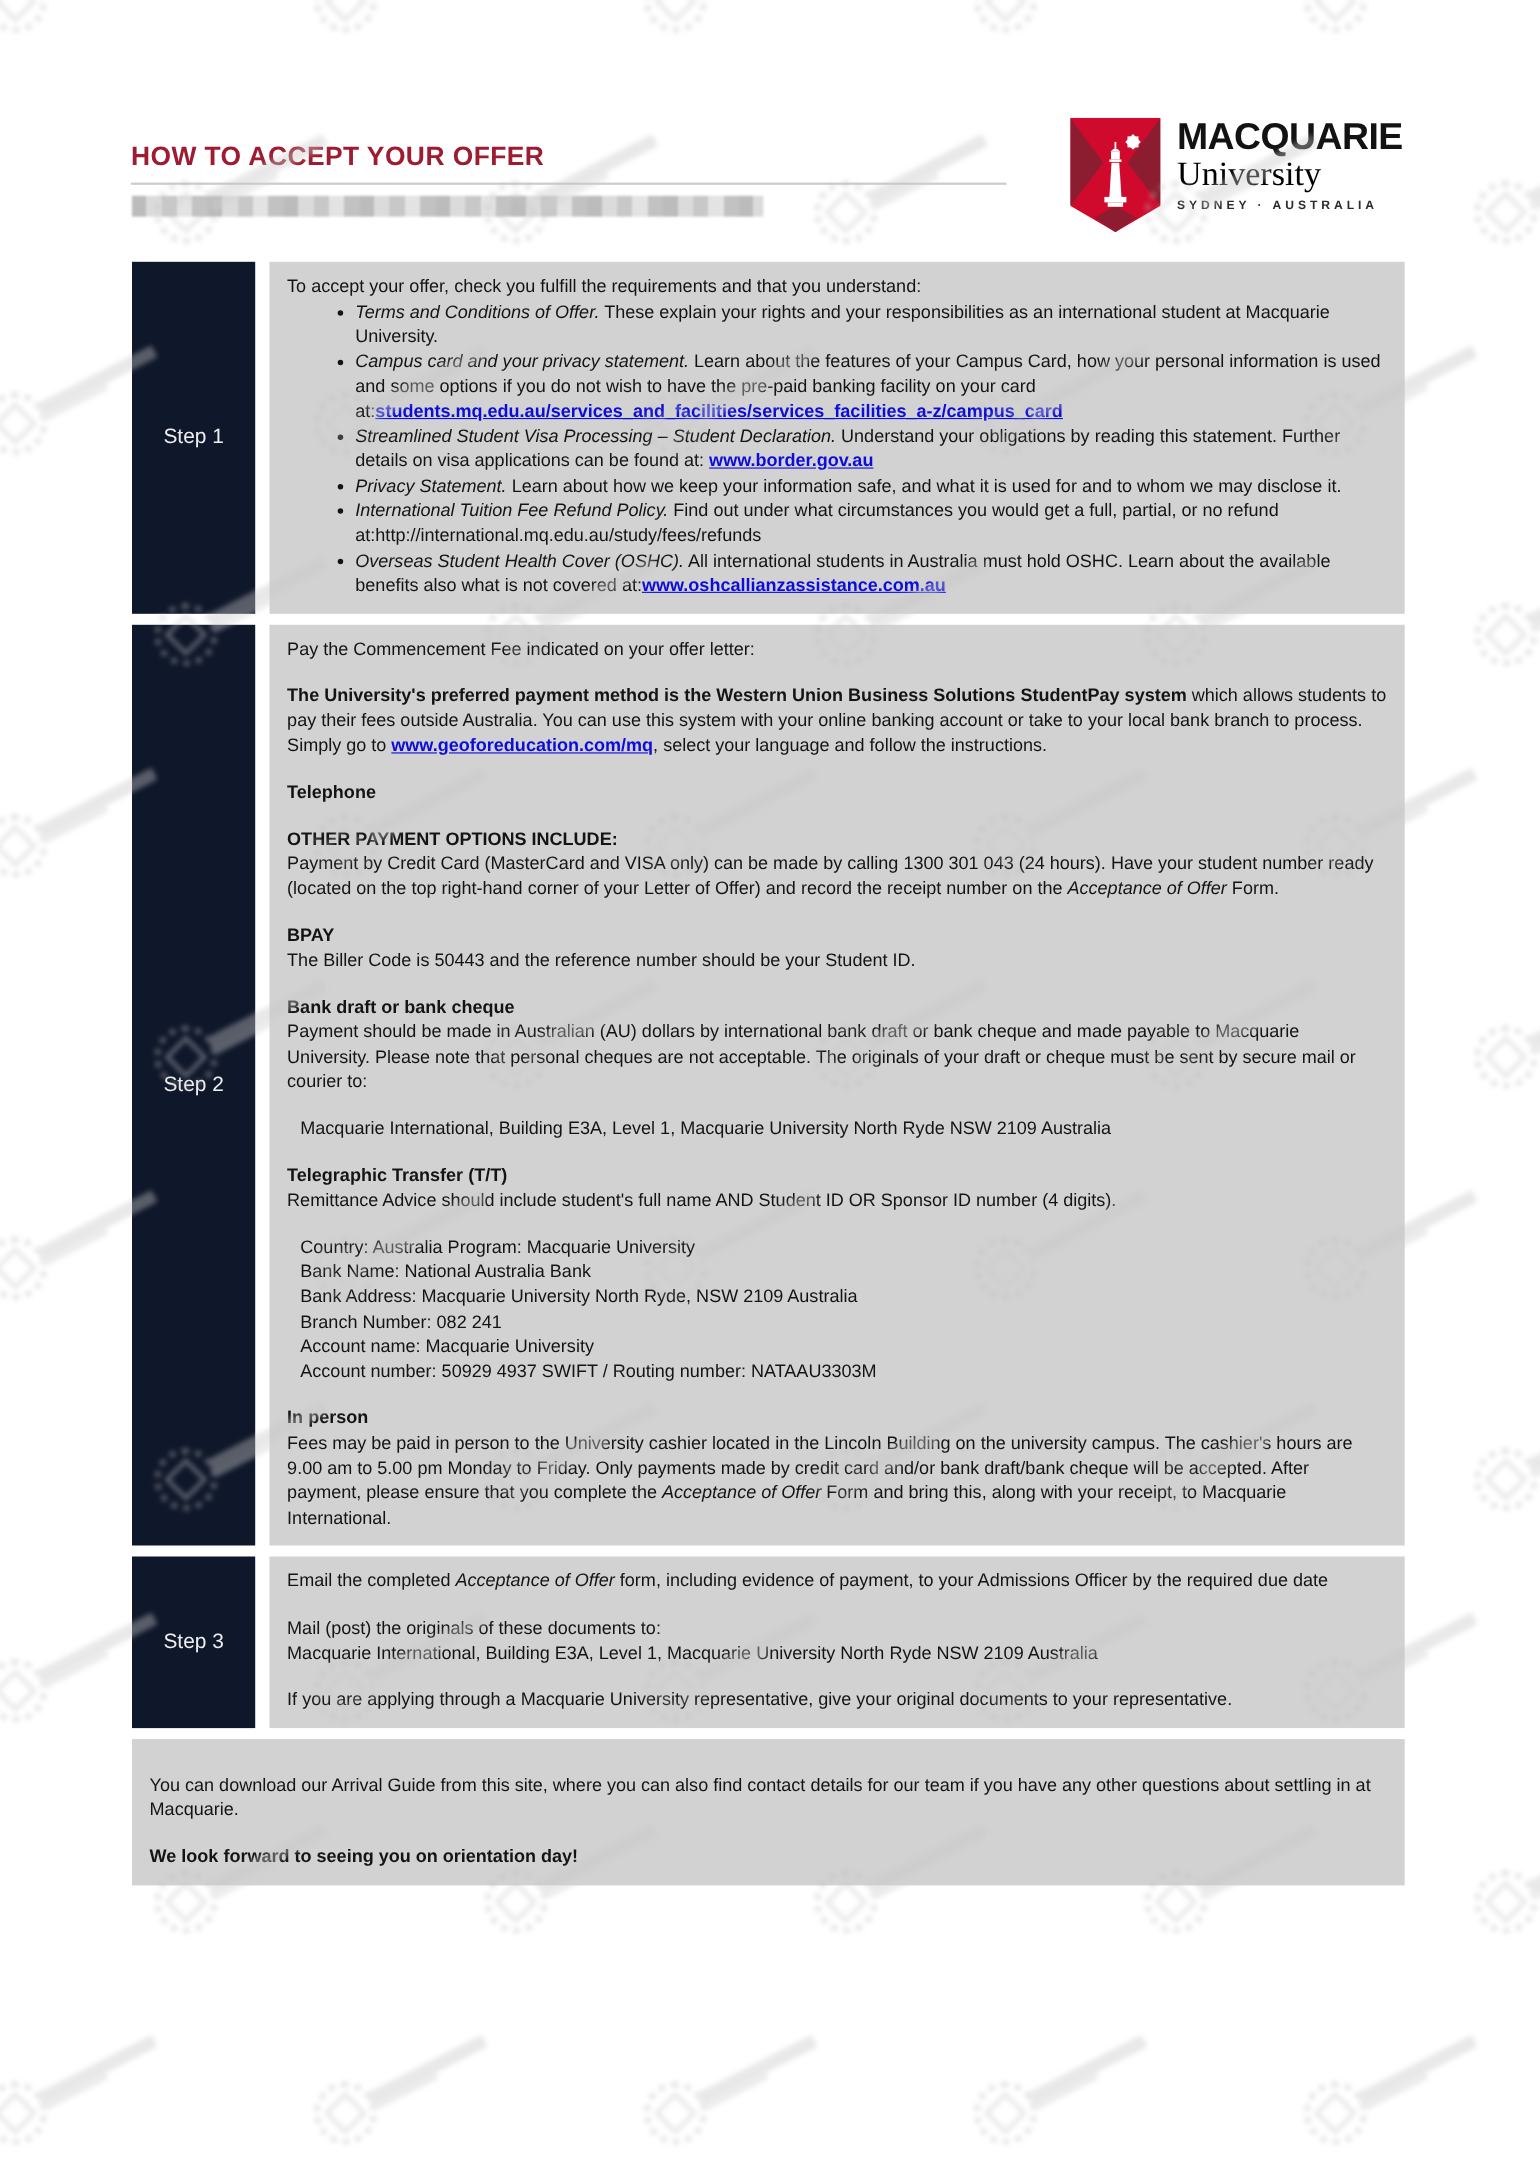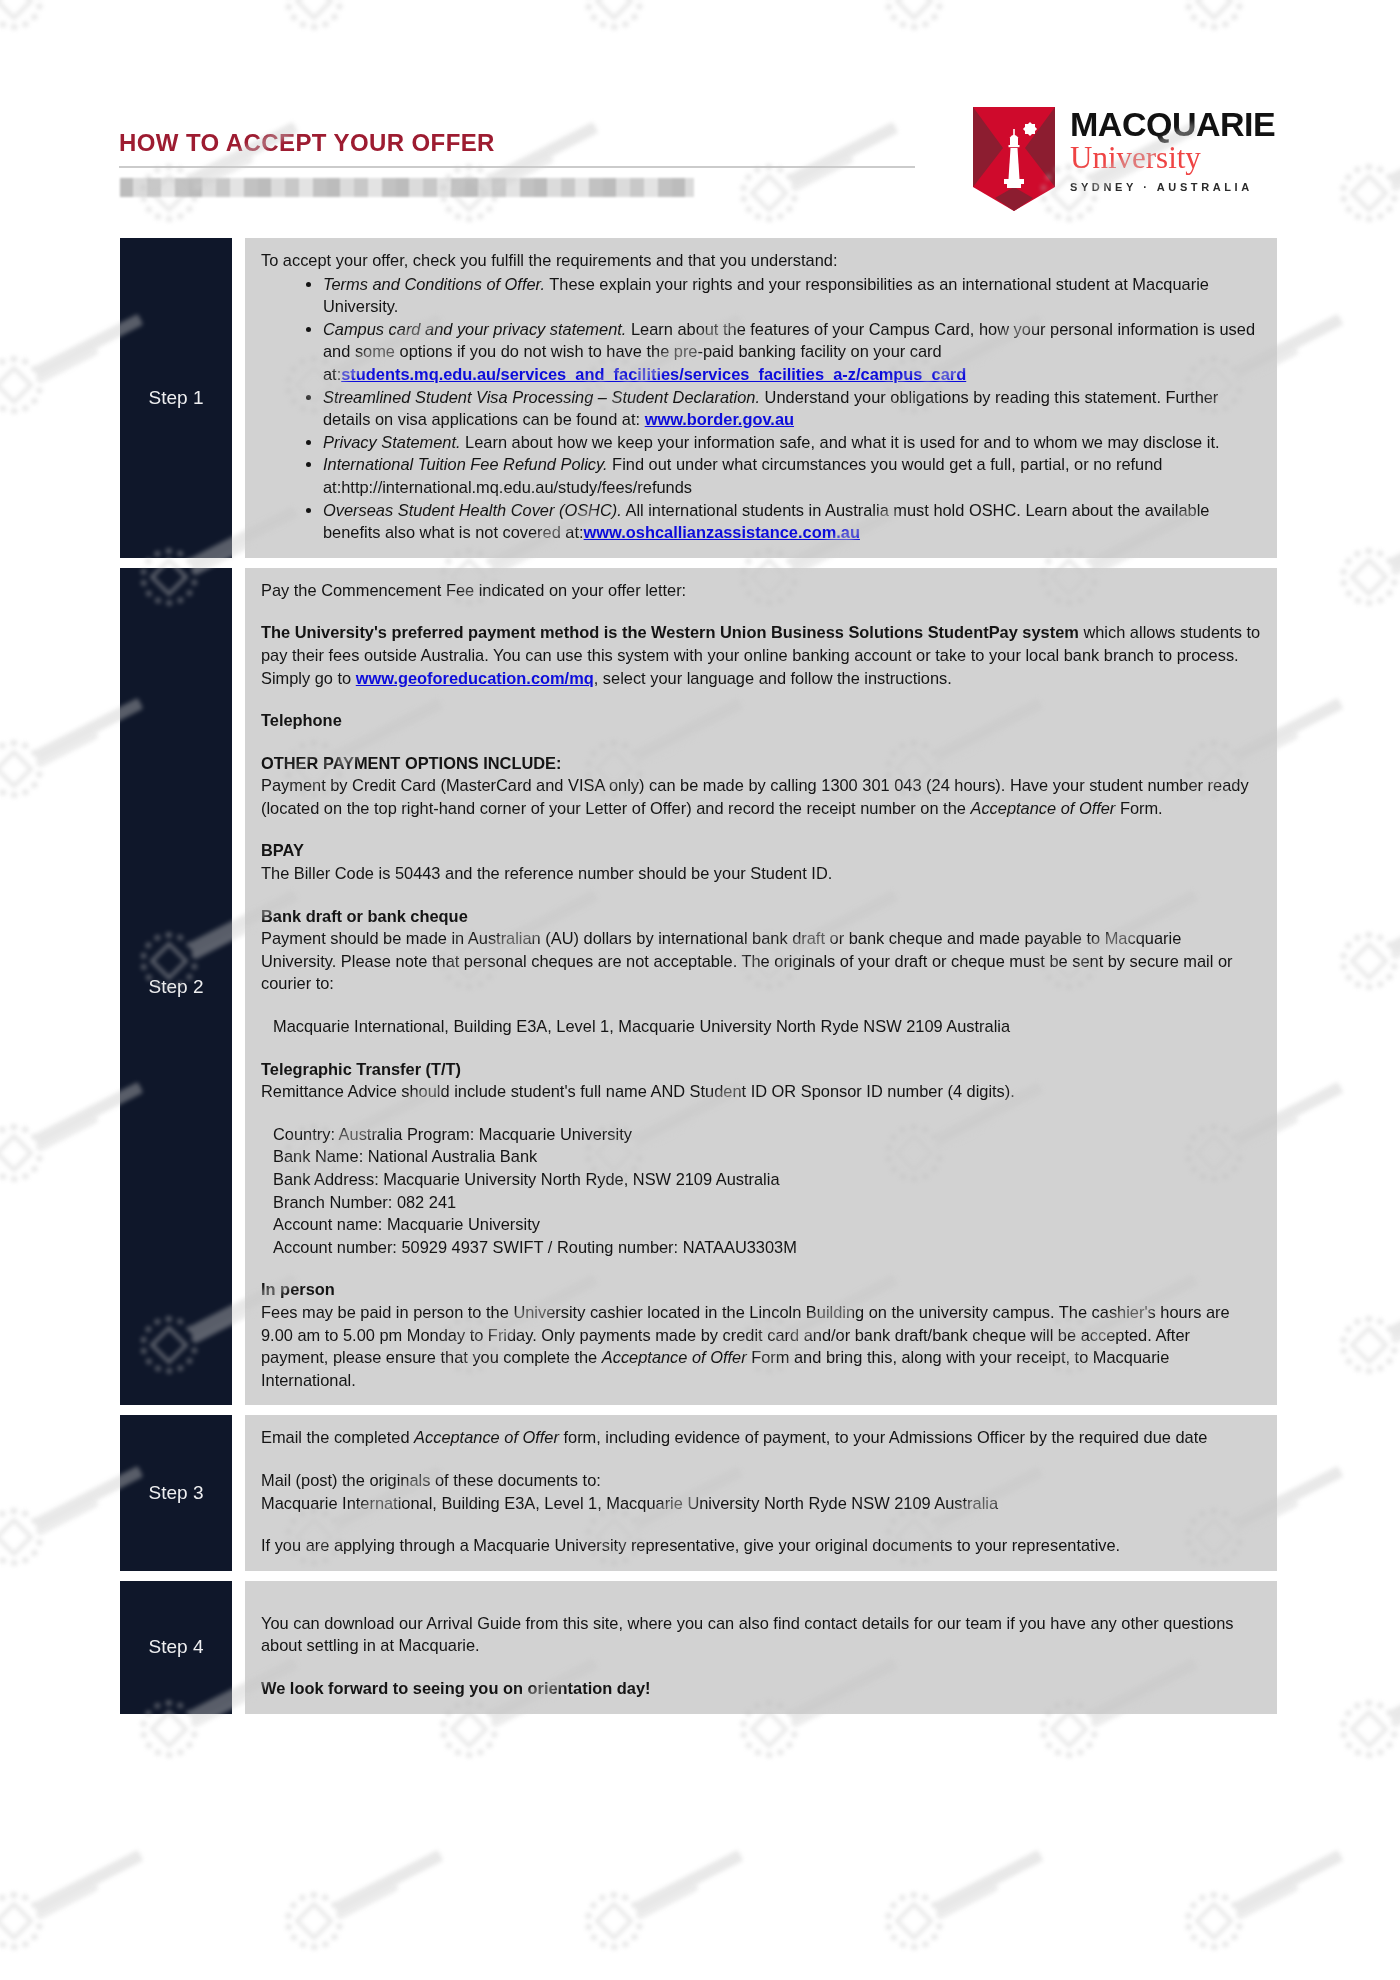--- a/index.html
+++ b/index.html
@@ -16,21 +16,21 @@
   .stamp .sbar{position:absolute;left:44px;top:-16px;width:118px;height:12px;background:#c7c7c7;border-radius:2px;transform:rotate(-27deg);}
   .stamp .sbar2{position:absolute;left:50px;top:6px;width:66px;height:7px;background:#d0d0d0;border-radius:2px;transform:rotate(-27deg);}
   
   .doc-title{position:absolute;left:119px;top:129px;font-size:24px;font-weight:700;color:#9d1c31;letter-spacing:.4px;z-index:1;}
   .title-rule{position:absolute;left:119px;top:166px;width:796px;height:2px;background:#cbcbcb;z-index:1;}
   .redacted-bar{position:absolute;left:120px;top:178px;width:574px;height:19px;z-index:1;opacity:.9;
     background:repeating-linear-gradient(90deg,#b5b5b5 0 13px,#d8d8d8 13px 27px,#c3c3c3 27px 41px,#e0e0e0 41px 55px,#bcbcbc 55px 69px);
     filter:blur(1.1px);}
   .logo{position:absolute;left:973px;top:107px;display:flex;gap:15px;align-items:flex-start;z-index:1;}
   .logo-text .name{font-size:34px;font-weight:700;color:#121212;letter-spacing:-0.5px;line-height:1;}
-  .logo-text .sub{font-size:31px;color:#ef4444;font-family:"Liberation Serif", serif;line-height:1.05;margin-top:1px;}
+  .logo-text .sub{font-size:31px;color:#000000;font-family:"Liberation Serif", serif;line-height:1.05;margin-top:1px;}
   .logo-text .tagline{font-size:11px;font-weight:700;letter-spacing:3.6px;color:#2b2b2b;margin-top:6px;}
   
   .steps{position:absolute;left:120px;top:238px;width:1157px;z-index:1;display:flex;flex-direction:column;gap:10px;}
   .step-row{display:flex;gap:13px;}
   .step-label{flex:0 0 112px;background:#0f172a;color:rgba(255,255,255,.93);font-size:19px;
     display:flex;align-items:center;justify-content:center;}
   .step-content{flex:1;background:#d2d2d2;padding:11px 16px 14px 16px;font-size:16.4px;line-height:22.6px;color:#141414;}
   .p{margin:0;}
   .p.gap{margin-top:20px;}
   .p.indent{margin-left:12px;}
@@ -377,19 +377,18 @@
   </div>
   <div class="step-row">
     <div class="step-label">Step 3</div>
     <div class="step-content">
         <div class="p"><span>Email the completed </span><span class="ital">Acceptance of Offer</span><span> form, including evidence of payment, to your Admissions Officer by the required due date</span></div>
         <div class="p gap">Mail (post) the originals of these documents to:<br>Macquarie International, Building E3A, Level 1, Macquarie University North Ryde NSW 2109 Australia</div>
         <div class="p gap"><span>If you are applying through a Macquarie University representative, give your original documents to your representative.</span></div>
       </div>
   </div>
   <div class="step-row">
-    <div class="step-label">Step 4</div>
     <div class="step-content">
         <div class="p gap"><span>You can download our Arrival Guide from this site, where you can also find contact details for our team if you have any other questions about settling in at Macquarie.</span></div>
         <div class="p gap"><span class="bold">We look forward to seeing you on orientation day!</span></div>
       </div>
   </div>
 </div>
 
 </body></html>

